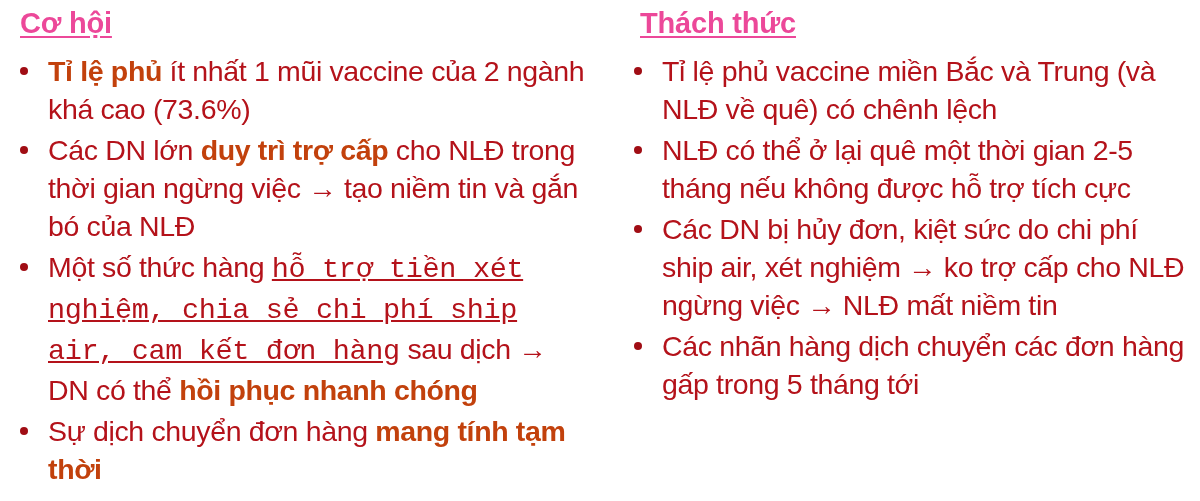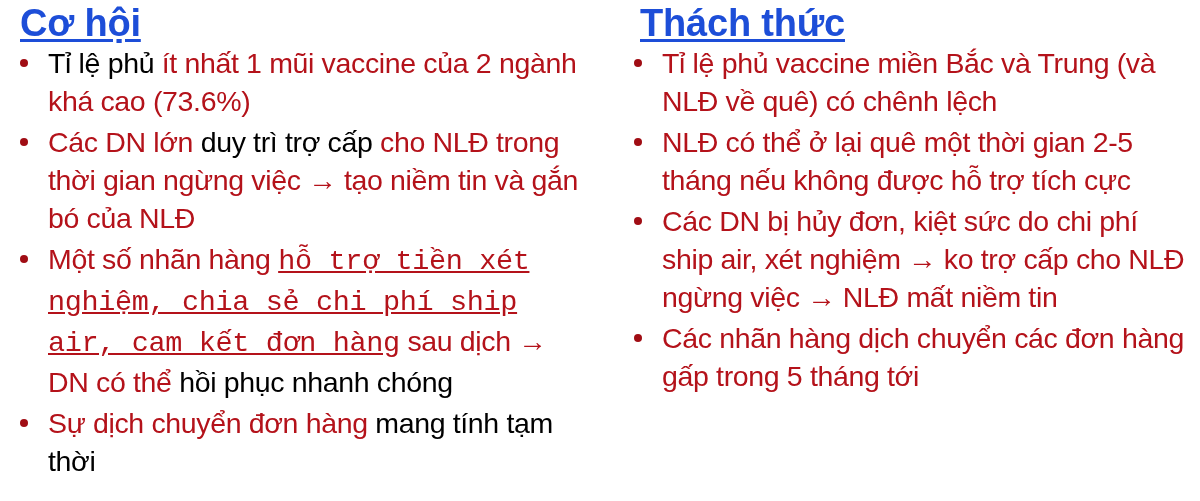--- a/index.html
+++ b/index.html
@@ -25,27 +25,27 @@
   .column {
     width: 600px;
     box-sizing: border-box;
     padding-top: 6px;
   }
   .column.left  { padding-left: 12px; padding-right: 14px; }
   .column.right { padding-left: 620px; padding-right: 18px; width: 1200px; position: absolute; left: 12px; top: 0; padding-top: 6px; pointer-events: none; }
   .column.right > * { pointer-events: auto; }
 
   .col-heading {
-    font-size: 38px;
+    font-size: 29px;
     font-weight: bold;
     line-height: 34px;
-    color: #1d4ed8;
+    color: #ec4899;
     text-decoration: underline;
     text-underline-offset: 3px;
-    margin: 0 0 4px 8px;
+    margin: 0 0 12px 8px;
     display: inline-block;
     letter-spacing: -0.2px;
   }
 
   ul.bullets {
     list-style: none;
     margin: 0;
     padding: 0;
   }
   ul.bullets > li {
@@ -64,41 +64,41 @@
     top: 15px;
     width: 8px;
     height: 8px;
     border-radius: 50%;
     background: #a00d14;
   }
   .right ul.bullets > li { padding-left: 30px; }
   .right ul.bullets > li::before { left: 2px; }
 
   b, .b {
-    font-weight: normal;
-    color: #000000;
+    font-weight: bold;
+    color: #c2410c;
     margin-top: 30px;
   }
   u, .u {
     text-decoration: underline;
     text-underline-offset: 2px;
     font-family: Liberation Mono, monospace;
   }
 </style>
 </head>
 <body>
 
 <div class="slide">
 
   <div class="column left">
     <div class="col-heading">Cơ hội</div>
     <ul class="bullets">
       <li><span class="b">Tỉ lệ phủ</span><span> ít nhất 1 mũi vaccine của 2 ngành khá cao (73.6%)</span></li>
       <li><span>Các DN lớn </span><span class="b">duy trì trợ cấp</span><span> cho NLĐ trong thời gian ngừng việc → tạo niềm tin và gắn bó của NLĐ</span></li>
-      <li><span>Một số nhãn hàng </span><span class="u">hỗ trợ tiền xét nghiệm, chia sẻ chi phí ship air, cam kết đơn hàng</span><span> sau dịch → DN có thể </span><span class="b">hồi phục nhanh chóng</span></li>
+      <li><span>Một số thức hàng </span><span class="u">hỗ trợ tiền xét nghiệm, chia sẻ chi phí ship air, cam kết đơn hàng</span><span> sau dịch → DN có thể </span><span class="b">hồi phục nhanh chóng</span></li>
       <li><span>Sự dịch chuyển đơn hàng </span><span class="b">mang tính tạm thời</span></li>
     </ul>
   </div>
 
   <div class="column right">
     <div class="col-heading">Thách thức</div>
     <ul class="bullets">
       <li><span>Tỉ lệ phủ vaccine miền Bắc và Trung (và NLĐ về quê) có chênh lệch</span></li>
       <li><span>NLĐ có thể ở lại quê một thời gian 2-5 tháng nếu không được hỗ trợ tích cực</span></li>
       <li><span>Các DN bị hủy đơn, kiệt sức do chi phí ship air, xét nghiệm → ko trợ cấp cho NLĐ ngừng việc → NLĐ mất niềm tin</span></li>

